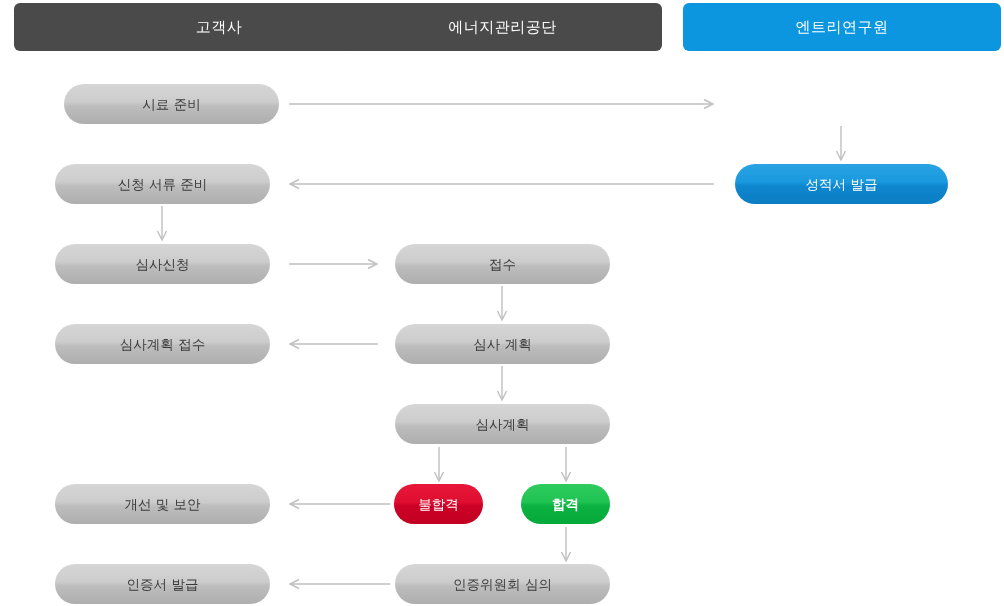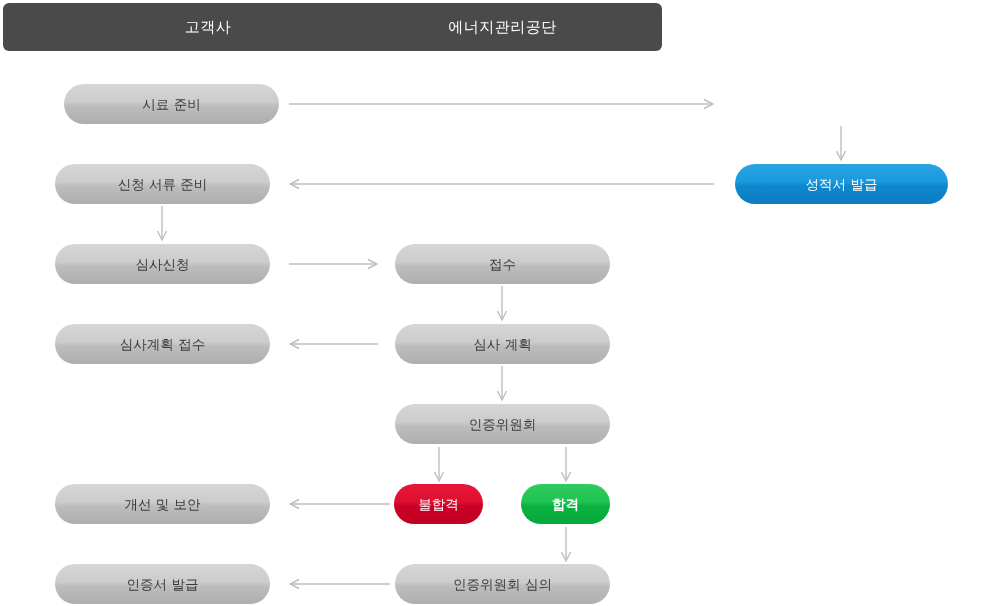--- a/index.html
+++ b/index.html
@@ -88,28 +88,31 @@
   }
   .arrow polyline.head {
     stroke-width: 1.4;
   }
 </style>
 </head>
 <body>
 
 <div id="flow-canvas">
 
-  <div class="col-header dark" style="left:3px; top:3px; width:362px;padding-left:48px;">
+  <div class="col-header dark" style="left:14px; top:3px; width:362px;padding-left:48px;">
     <span>고객사</span>
   </div>
 
   <div class="col-header dark" style="left:343px; top:3px; width:319px;">
     <span>에너지관리공단</span>
   </div>
 
+  <div class="col-header blue" style="left:683px; top:3px; width:318px;">
+    <span>엔트리연구원</span>
+  </div>
 
   <div class="node gray" style="left:64px; top:84px; width:215px;">
     <span>시료 준비</span>
   </div>
 
   <div class="node gray" style="left:55px; top:164px; width:215px;">
     <span>신청 서류 준비</span>
   </div>
 
   <div class="node gray" style="left:55px; top:244px; width:215px;">
@@ -130,21 +133,21 @@
 
   <div class="node gray" style="left:395px; top:244px; width:215px;">
     <span>접수</span>
   </div>
 
   <div class="node gray" style="left:395px; top:324px; width:215px;">
     <span>심사 계획</span>
   </div>
 
   <div class="node gray" style="left:395px; top:404px; width:215px;">
-    <span>인증위원회</span>
+    <span>심사계획</span>
   </div>
 
   <div class="node red" style="left:394px; top:484px; width:89px;">
     <span>불합격</span>
   </div>
 
   <div class="node green" style="left:521px; top:484px; width:89px;">
     <span>합격</span>
   </div>
 

